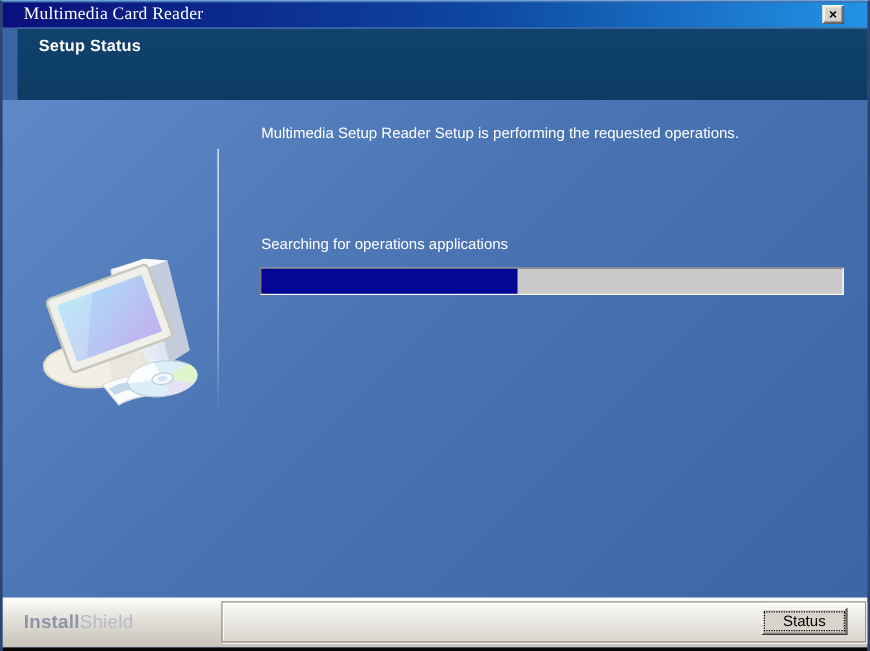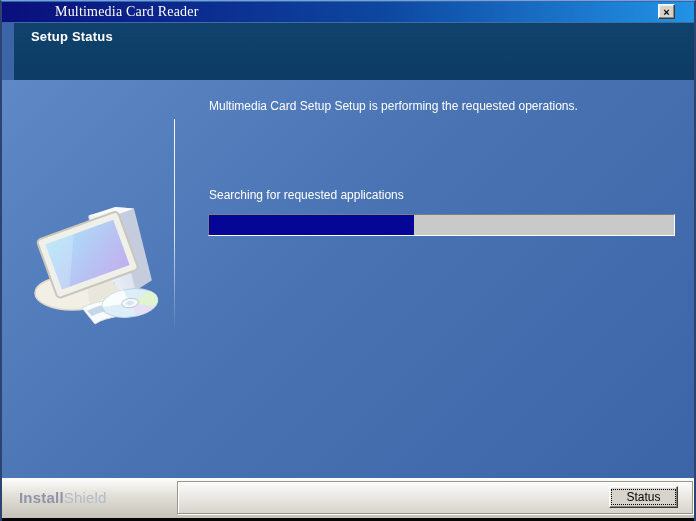--- a/index.html
+++ b/index.html
@@ -13,22 +13,22 @@
     border-right:2px solid #2E4470;
   }
   
   .titlebar{
     position:absolute;left:0;top:1px;width:100%;height:20px;
     background:linear-gradient(90deg,var(--titlebar_left,#0A0F7C) 0%,#0D47A0 55%,var(--titlebar_right,#2293E6) 100%);
     display:flex;align-items:center;
   }
   .titlebar .title{
     font-family:"Liberation Serif",serif;
-    color:#FFFFFF;font-size:14px;line-height:20px;padding-left:11px;
-    letter-spacing:.2px;white-space:nowrap;margin-left:42px;
+    color:#FFFFFF;font-size:14px;line-height:20px;padding-left:17px;
+    letter-spacing:.2px;white-space:nowrap;
   }
   .close-btn{
     position:absolute;right:19px;top:2px;width:17px;height:15px;
     background:#D6D2CA;border:1px solid;border-color:#FFFFFF #3C3C3C #3C3C3C #FFFFFF;
     box-shadow:inset -1px -1px 0 #8A867E,inset 1px 1px 0 #F2F0EC;
     font-size:11px;font-weight:bold;color:#000;line-height:12px;text-align:center;
     padding:0;cursor:default;font-family:"Liberation Sans",sans-serif;
   }
   
   .header{
@@ -152,22 +152,22 @@
         <path d="M103,107 L124.5,98 A28,14 0 0 1 127.2,114 Z" fill="#E0F4CE"></path>
         <path d="M103,107 L127.2,114 A28,14 0 0 1 107.9,120.8 Z" fill="#E6E0F4"></path>
         <path d="M103,107 L75,107 A28,14 0 0 1 98.2,93.2 Z" fill="#FFFFFF" opacity="0.85"></path>
         <ellipse cx="103" cy="107" rx="8.5" ry="4.5" fill="#F6FAFD" stroke="#C2CCD6" stroke-width="1"></ellipse>
         <ellipse cx="103" cy="107" rx="4" ry="2.2" fill="#D6E4F0"></ellipse>
       </g>
     </svg>
 
     <div class="divider"></div>
 
-    <div class="desc-text">Multimedia Card Setup Setup is performing the requested operations.</div>
-    <div class="status-text">Searching for requested applications</div>
+    <div class="desc-text">Multimedia Setup Reader Setup is performing the requested operations.</div>
+    <div class="status-text">Searching for operations applications</div>
 
     <div class="progress">
       <div class="progress-fill" style="width: 44%;"></div>
     </div>
   </div>
 
   <div class="footer">
     <div class="brand">
       <span class="b1">Install</span><span class="b2">Shield</span>
     </div>

